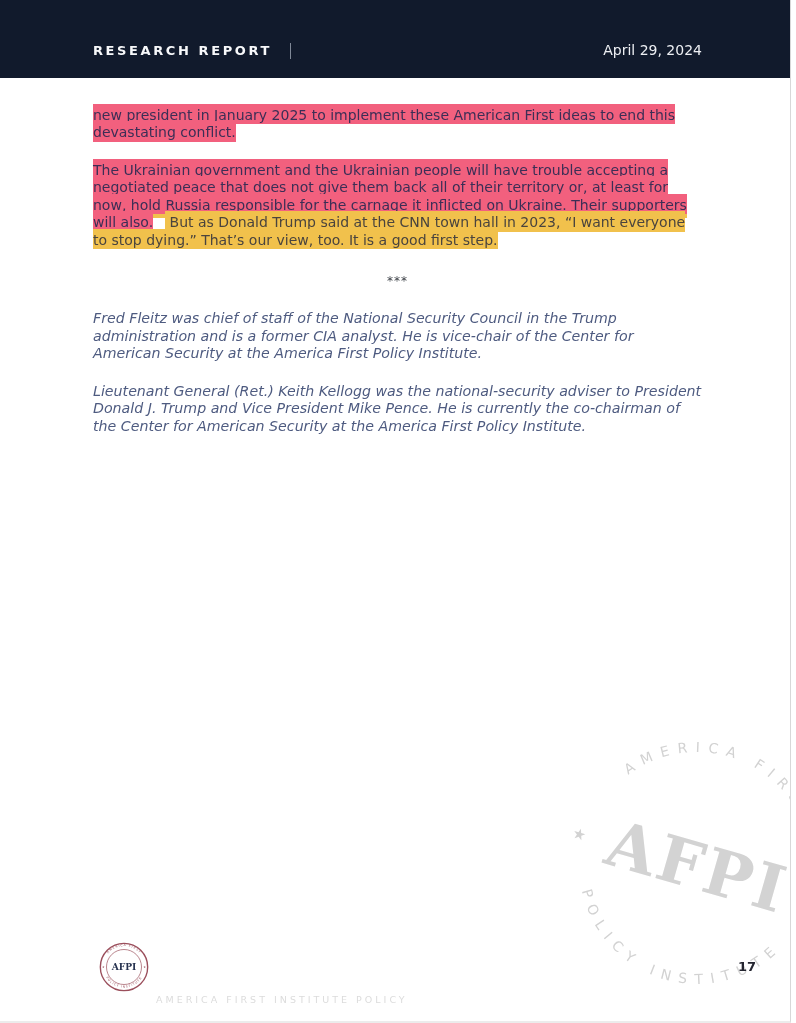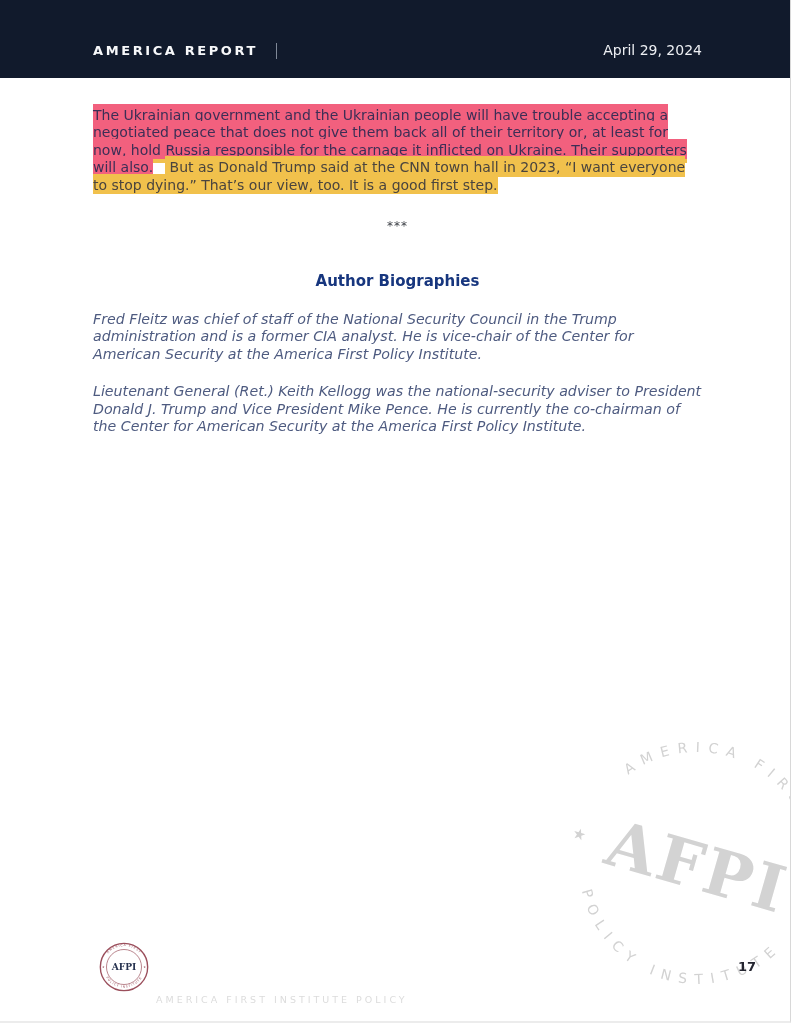--- a/index.html
+++ b/index.html
@@ -46,32 +46,32 @@
   .fs-mono { fill:#26324F; font-family:"DejaVu Serif", serif; font-weight:700; font-size:10.5px; }
   .brand { position:absolute; left:156px; top:994px; font-size:9.5px; letter-spacing:3px; color:#dcdcdc; white-space:nowrap; }
   .page-num { position:absolute; left:738px; top:959px; font-size:13px; font-weight:600; color:#23242f; }
 </style>
 </head>
 <body>
 
 <div class="page">
 
   <header class="topbar">
-    <span class="kicker">AMERICA REPORT</span>
+    <span class="kicker">RESEARCH REPORT</span>
     <span class="pipe">|</span>
     <span class="hdate">April 29, 2024</span>
   </header>
 
   <main class="content">
+    <p class="para"><span class="hl hl-pink">new president in January 2025 to implement these American First ideas to end this devastating conflict.</span></p>
 
     <p class="para"><span class="hl hl-pink">The Ukrainian government and the Ukrainian people will have trouble accepting a negotiated peace that does not give them back all of their territory or, at least for </span><span class="hl hl-pink-u">now, hold Russia responsible for the carnage it inflicted on Ukraine. Their supporters will also.</span><span class="hl hl-yellow"> But as Donald Trump said at the CNN town hall in 2023, “I want everyone to stop dying.” That’s our view, too. It is a good first step.</span></p>
 
     <div class="separator">***</div>
 
-    <h2 class="bio-heading">Author Biographies</h2>
 
     <p class="bio">Fred Fleitz was chief of staff of the National Security Council in the Trump administration and is a former CIA analyst. He is vice-chair of the Center for American Security at the America First Policy Institute.</p>
     <p class="bio">Lieutenant General (Ret.) Keith Kellogg was the national-security adviser to President Donald J. Trump and Vice President Mike Pence. He is currently the co-chairman of the Center for American Security at the America First Policy Institute.</p>
   </main>
 
   <div class="watermark">
     <svg width="300" height="300" viewBox="0 0 300 300">
       <defs>
         <path id="wmTop" d="M 41.9 189.3 A 115 115 0 1 1 258.1 189.3" fill="none"></path>
         <path id="wmBot" d="M 38.0 186.0 A 118 118 0 0 0 262.0 186.0" fill="none"></path>

